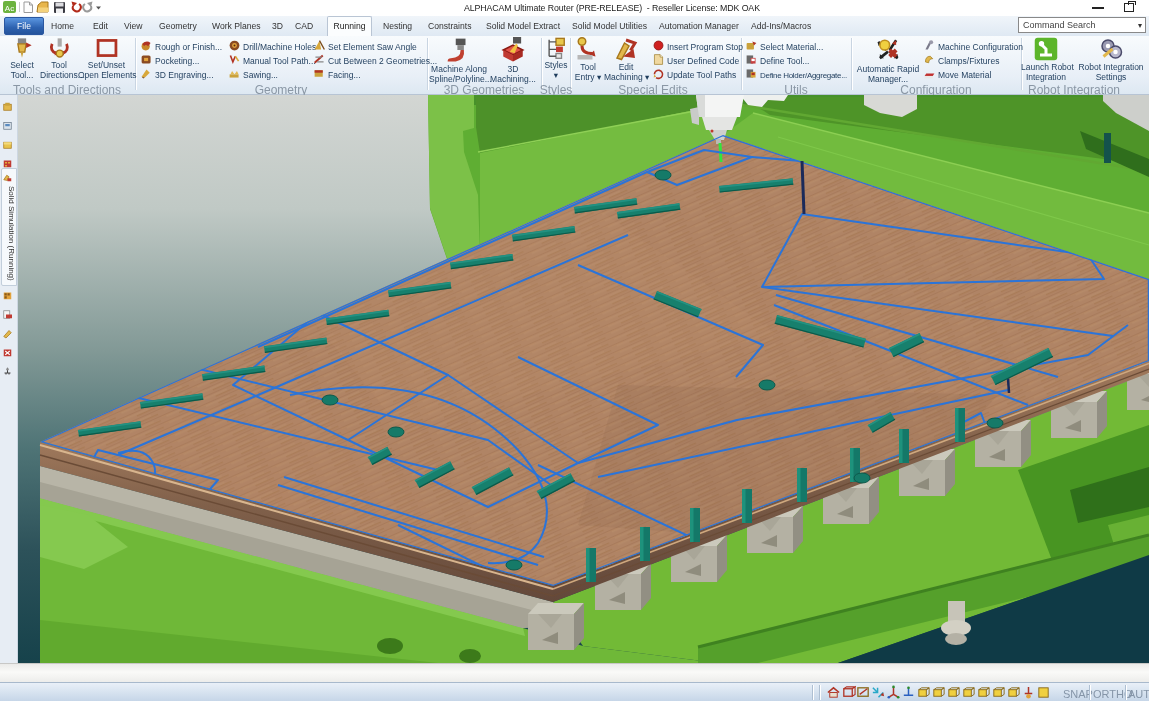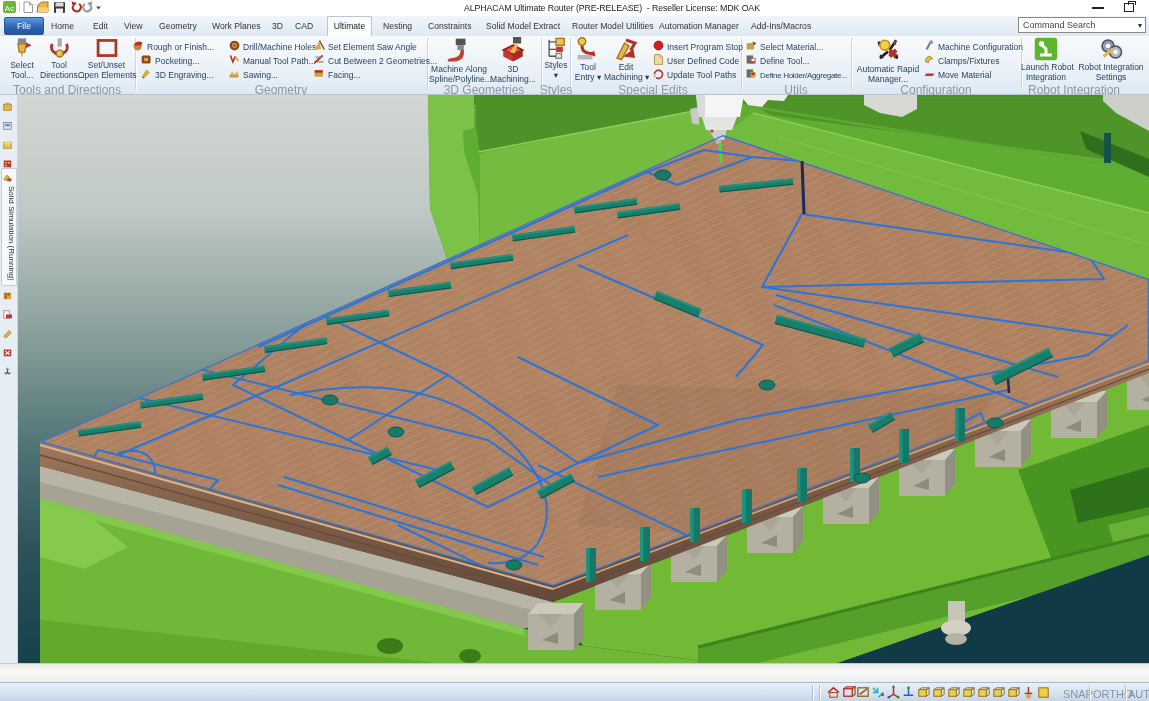--- a/index.html
+++ b/index.html
@@ -53,24 +53,24 @@
 <div class="tab" style="left:51px">Home</div>
 <div class="tab" style="left:93px">Edit</div>
 <div class="tab" style="left:124px">View</div>
 <div class="tab" style="left:159px">Geometry</div>
 <div class="tab" style="left:212px">Work Planes</div>
 <div class="tab" style="left:272px">3D</div>
 <div class="tab" style="left:295px">CAD</div>
 <div class="tab" style="left:383px">Nesting</div>
 <div class="tab" style="left:428px">Constraints</div>
 <div class="tab" style="left:486px">Solid Model Extract</div>
-<div class="tab" style="left:572px">Router Model Utilities</div>
+<div class="tab" style="left:572px">Solid Model Utilities</div>
 <div class="tab" style="left:659px">Automation Manager</div>
 <div class="tab" style="left:751px">Add-Ins/Macros</div>
-<div id="mach">Ultimate</div>
+<div id="mach">Running</div>
 </div>
 <div id="search">Command Search<span class="ar">▾</span></div>
 <div id="ribbon">
 <div class="gsep" style="left:135px"></div>
 <div class="gsep" style="left:427px"></div>
 <div class="gsep" style="left:541px"></div>
 <div class="gsep" style="left:570px"></div>
 <div class="gsep" style="left:741px"></div>
 <div class="gsep" style="left:851px"></div>
 <div class="gsep" style="left:1021px"></div>
@@ -92,21 +92,21 @@
         <rect x="7" y="1" width="3" height="6" fill="#aaa"></rect>
         <path d="M3 5 q-2 5 3 7" stroke="#b03324" stroke-width="2" fill="none"></path>
         <path d="M13.5 5 q2 5 -3 7" stroke="#b03324" stroke-width="2" fill="none"></path>
         <path d="M5 13.5 l3-2 -3.5-1.5Z" fill="#b03324"></path>
         <path d="M11.5 13.5 l-3-2 3.5-1.5Z" fill="#b03324"></path>
         <circle cx="8.5" cy="12" r="2.5" fill="#e8c84c" stroke="#a8781c"></circle>
       </svg>Tool<br>Directions...</div>
 <div class="bigbtn" style="left:78px;width:57px"><svg width="22" height="22" viewBox="0 0 16 16">
         <rect x="1.5" y="2.5" width="13" height="11" fill="none" stroke="#b03324" stroke-width="2"></rect>
       </svg>Set/Unset<br>Open Elements</div>
-<div class="sm" style="left:132px;top:3px"><svg width="13" height="13" viewBox="0 0 16 16">
+<div class="sm" style="left:140px;top:3px"><svg width="13" height="13" viewBox="0 0 16 16">
         <circle cx="7" cy="9" r="5" fill="#c8882a"></circle>
         <path d="M3 6 Q8 1 13 5 L10 9 Q7 6 5 9Z" fill="#b03324"></path>
       </svg>Rough or Finish...</div>
 <div class="sm" style="left:140px;top:17px"><svg width="13" height="13" viewBox="0 0 16 16">
         <rect x="2" y="3" width="11" height="10" rx="2" fill="#8a4a22"></rect>
         <rect x="5" y="6" width="5" height="4" fill="#e2a23c"></rect>
       </svg>Pocketing...</div>
 <div class="sm" style="left:140px;top:31px"><svg width="13" height="13" viewBox="0 0 16 16">
         <path d="M2 12 L8 3 L12 7 L6 13 Z" fill="#d8a83a"></path>
         <path d="M2 12 L6 13 L4 14Z" fill="#7a4a1a"></path>

